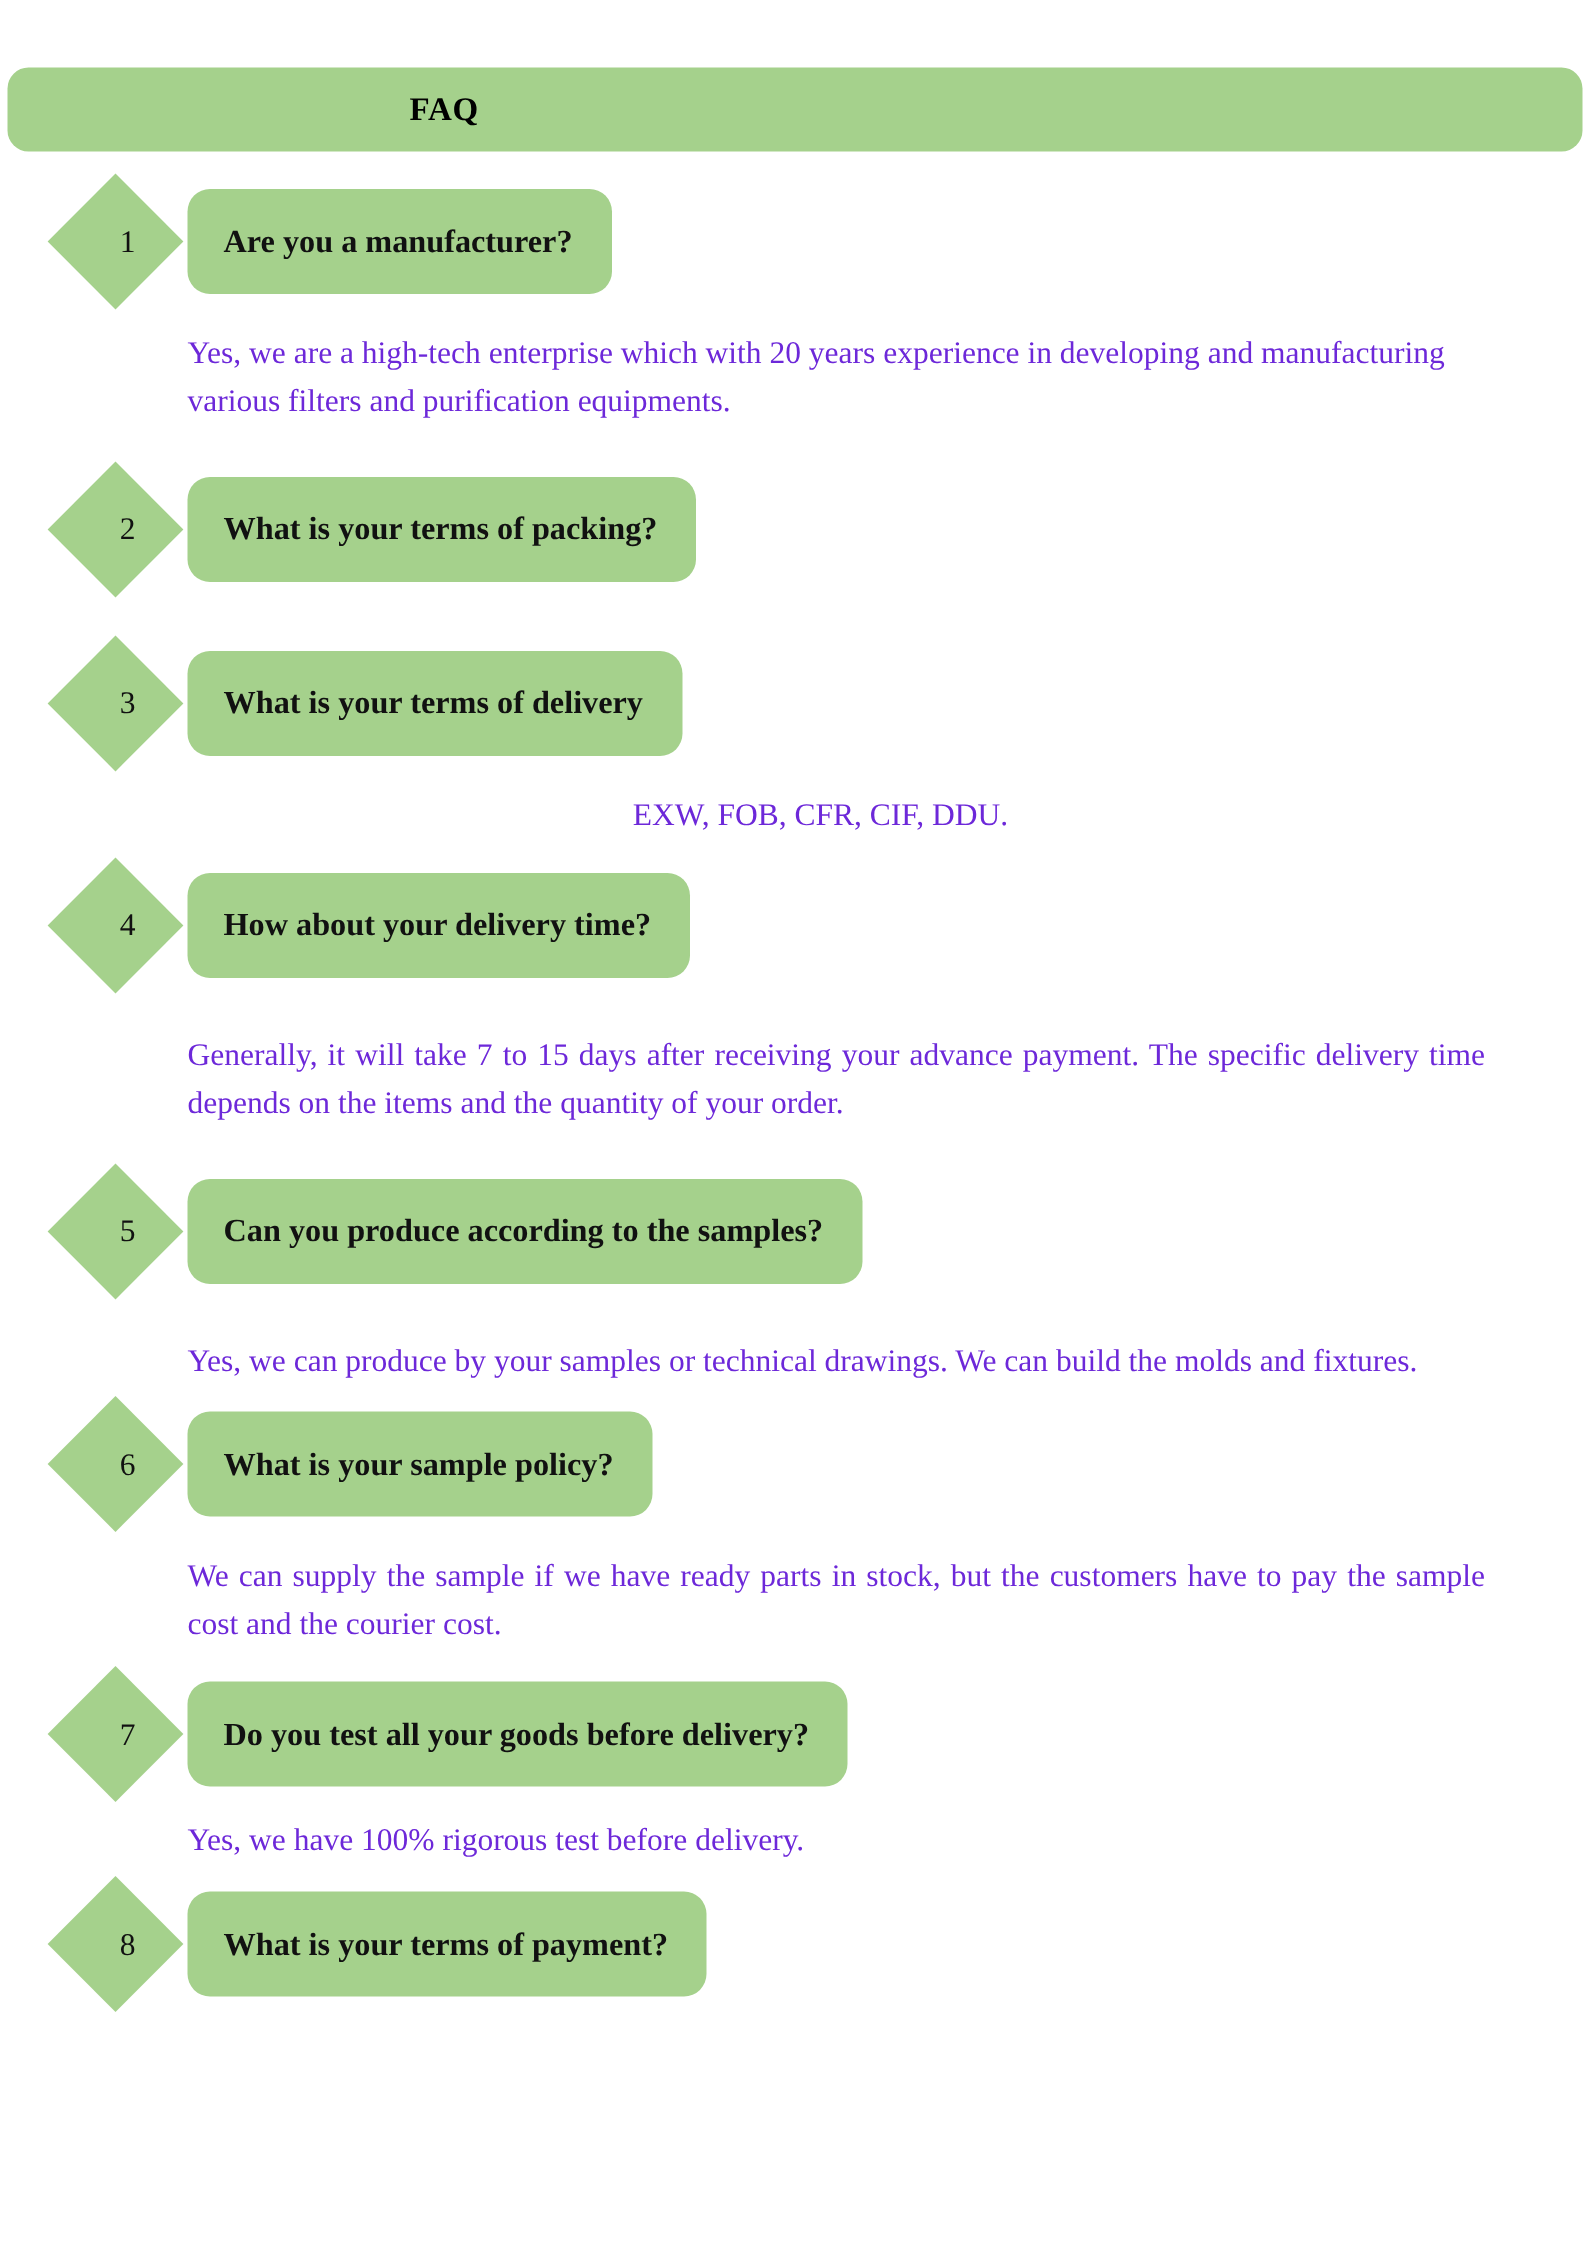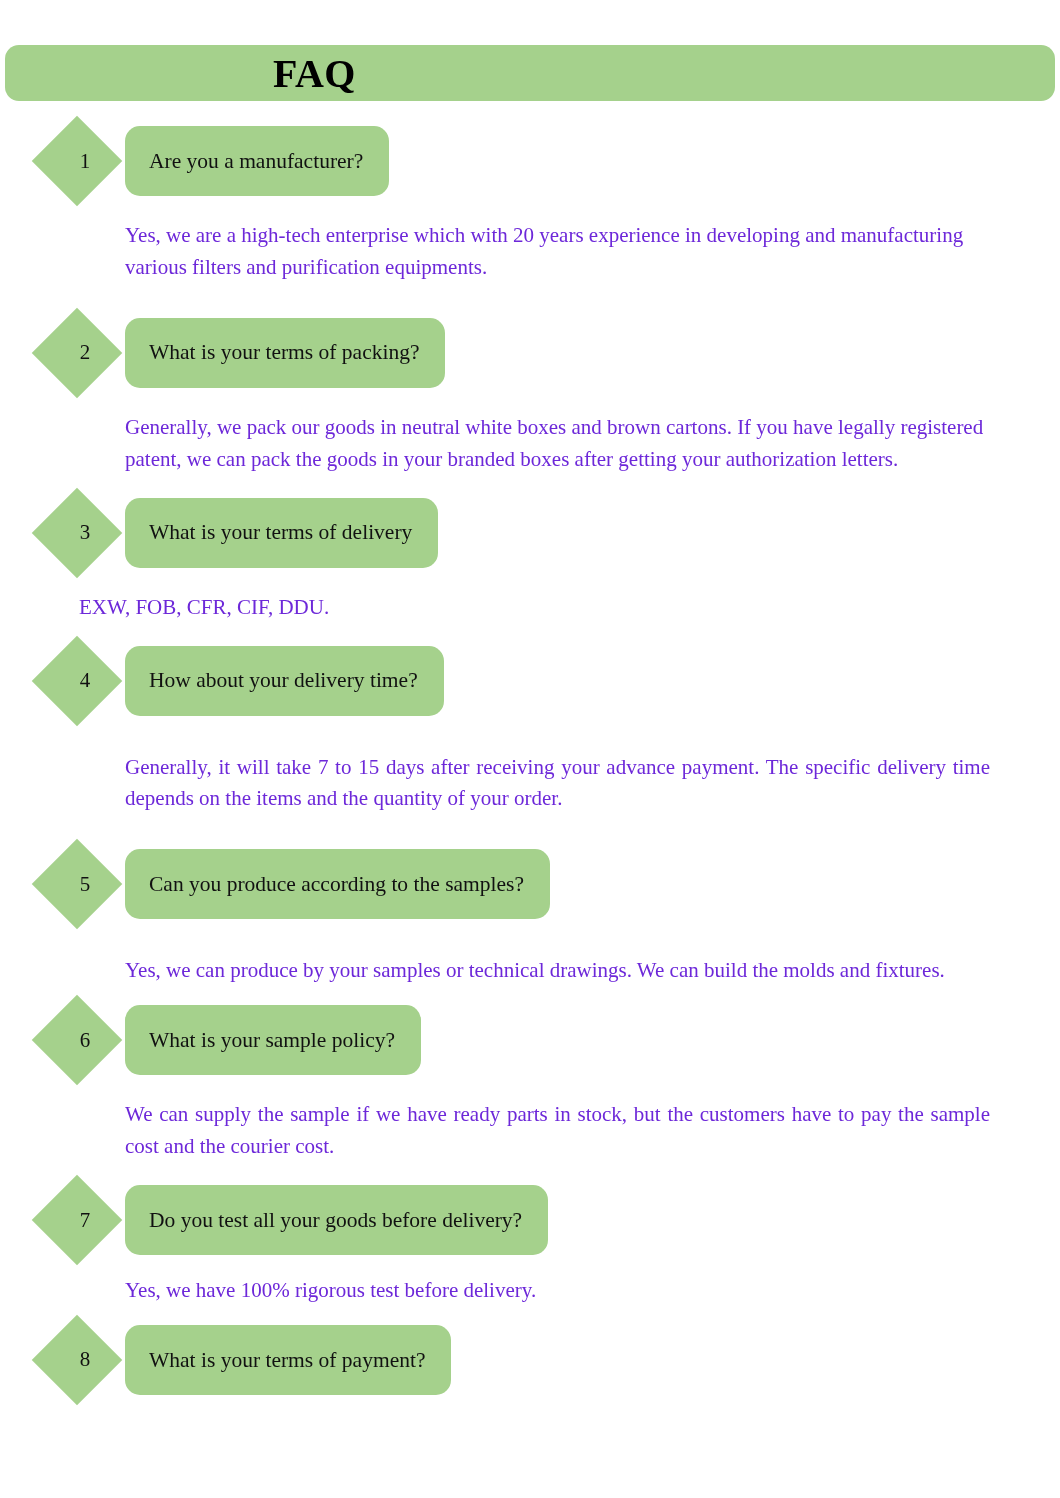--- a/index.html
+++ b/index.html
@@ -24,21 +24,21 @@
     top: 45px;
     width: 1050px;
     height: 56px;
     background: #a5d18c;
     border-radius: 14px;
     display: flex;
     align-items: center;
   }
   .header-title {
     margin-left: 268px;
-    font-size: 40px;
+    font-size: 22px;
     font-weight: bold;
     letter-spacing: 0.5px;
     color: #000000;
     font-family: "Liberation Serif", "DejaVu Serif", serif;
   }
 
   
   .faq-list {
     position: absolute;
     left: 0;
@@ -82,38 +82,39 @@
     position: absolute;
     left: 125px;
     top: 8px;
     min-height: 70px;
     background: #a5d18c;
     border-radius: 15px;
     display: flex;
     align-items: center;
     padding: 0 26px 0 24px;
     z-index: 2;
+    font-weight: bold;
   }
   .question-text {
     font-size: 21.5px;
     line-height: 1.25;
     color: #111111;
     white-space: nowrap;
   }
 
   
   .answer {
     font-size: 21px;
     line-height: 1.52;
     color: #6d28d9;
     margin: 0;
     padding: 0 70px 0 125px;
   }
   .answer.justify { text-align: justify; text-justify: inter-word; }
-  .answer.indent  { padding-left: 79px; }
+  .answer.indent  { padding-left: 104px; text-align: center; }
 
   
   .gap-a { height: 18px; }
   .gap-b { height: 14px; }
   .gap-c { height: 10px; }
   .gap-d { height: 6px; }
   .gap-e { height: 26px; }
   .gap-h { height: 22px; }
 </style>
 </head>
@@ -141,21 +142,20 @@
 
   <div class="faq-item">
     <div class="question-row">
       <div class="diamond"></div>
       <div class="diamond-number">2</div>
       <div class="question-pill">
         <span class="question-text">What is your terms of packing?</span>
       </div>
     </div>
     <div class="gap-c"></div>
-    <p class="answer">Generally, we pack our goods in neutral white boxes and brown cartons. If you have legally registered patent, we can pack the goods in your branded boxes after getting your authorization letters.</p>
   </div>
 
   <div class="gap-b"></div>
 
   <div class="faq-item">
     <div class="question-row">
       <div class="diamond"></div>
       <div class="diamond-number">3</div>
       <div class="question-pill">
         <span class="question-text">What is your terms of delivery</span>

